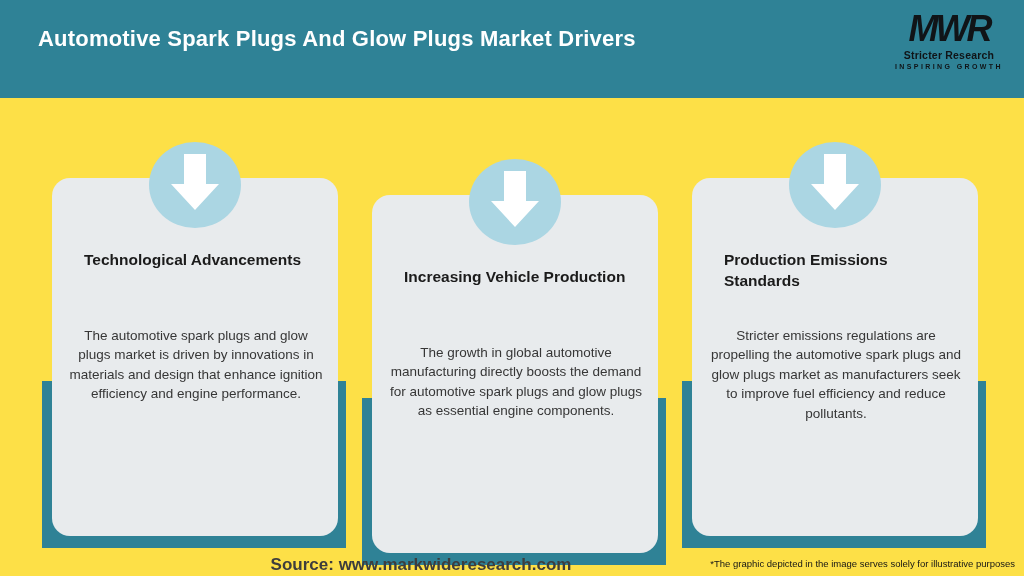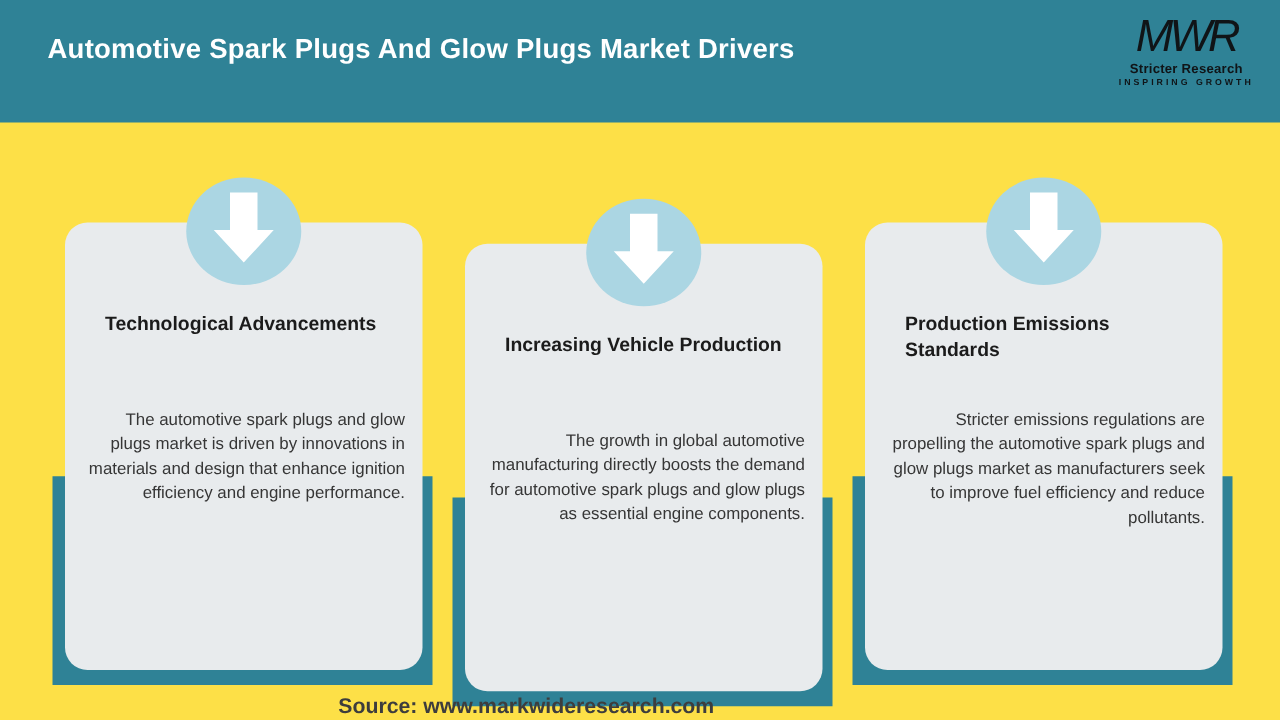--- a/index.html
+++ b/index.html
@@ -29,21 +29,21 @@
   }
   .logo {
     position: absolute;
     right: 20px; top: 10px;
     width: 110px;
     text-align: center;
     color: #101417;
   }
   .logo-monogram {
     font-size: 36px;
-    font-weight: 400;
+    font-weight: 700;
     font-style: italic;
     letter-spacing: -3px;
     line-height: 1.05;
   }
   .logo-name {
     font-size: 10.5px;
     font-weight: bold;
     margin-top: 1px;
     letter-spacing: 0.2px;
   }
@@ -91,21 +91,21 @@
     color: #1b1b1b;
     line-height: 1.35;
   }
   .card-body {
     position: absolute;
     left: 33px; top: 326px;
     width: 256px;
     font-size: 13.5px;
     color: #363636;
     line-height: 1.44;
-    text-align: right;
+    text-align: center;
   }
 
   
   .source-text {
     position: absolute;
     left: 15px; top: 555px;
     width: 812px;
     text-align: center;
     font-size: 17px;
     font-weight: bold;
@@ -163,14 +163,15 @@
     <div class="circle">
       <svg width="92" height="86" viewBox="0 0 92 86">
         <polygon points="35,12 57,12 57,42 70,42 46,68 22,42 35,42" fill="#ffffff"></polygon>
       </svg>
     </div>
     <div class="card-title">Production Emissions Standards</div>
     <div class="card-body">Stricter emissions regulations are propelling the automotive spark plugs and glow plugs market as manufacturers seek to improve fuel efficiency and reduce pollutants.</div>
   </div>
 
   <div class="source-text">Source: www.markwideresearch.com</div>
+  <div class="disclaimer-text">*The graphic depicted in the image serves solely for illustrative purposes</div>
 
 </div>
 
 </body></html>

